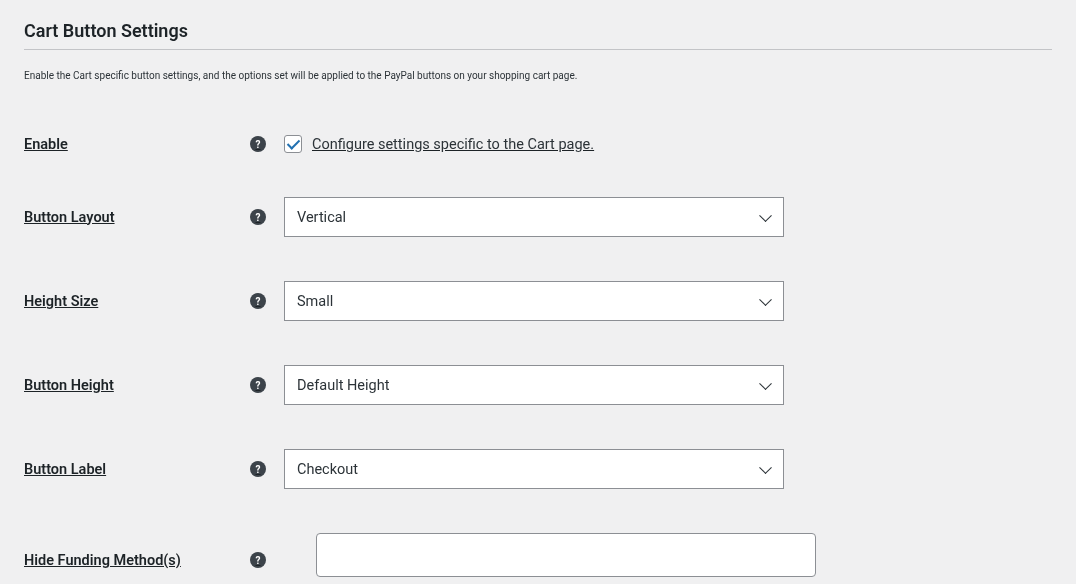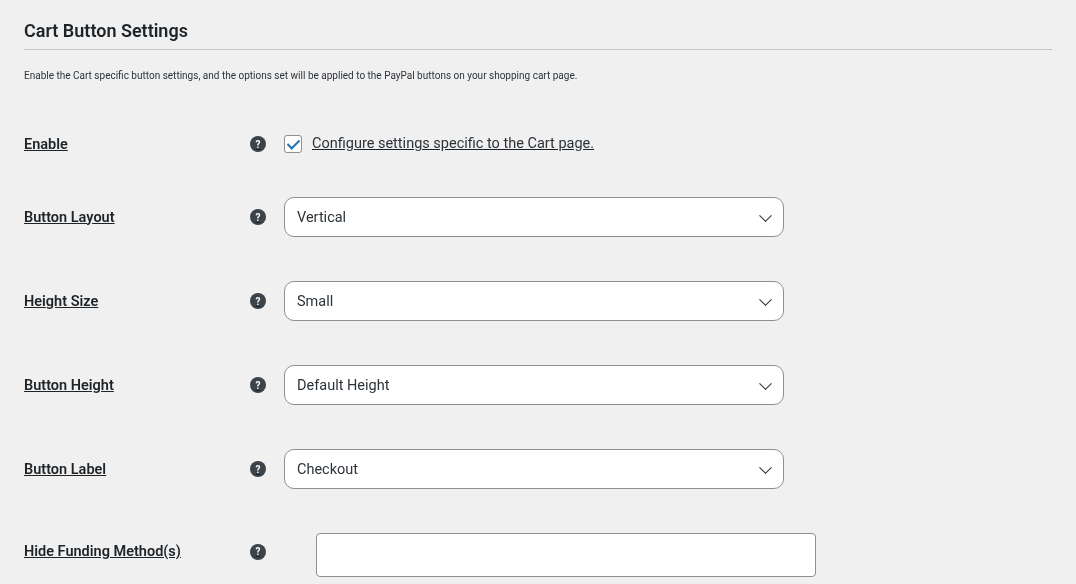--- a/index.html
+++ b/index.html
@@ -31,21 +31,21 @@
       margin-bottom: 52px;
       line-height: 1.5;
     }
     .form-row {
       display: flex;
       align-items: center;
       margin-bottom: 44px;
       text-decoration: underline;
     }
     .form-row-tall {
-      align-items: flex-start;
+      align-items: center;
       gap: 32px;
     }
     .form-label {
       width: 260px;
       flex-shrink: 0;
       font-weight: 600;
       font-size: 14.5px;
       color: #1d2327;
       display: flex;
       align-items: center;
@@ -66,21 +66,21 @@
       cursor: help;
       flex-shrink: 0;
     }
     .form-control {
       flex: 0 0 500px;
       display: flex;
       align-items: center;
     }
     .checkbox-wrap {
       display: flex;
-      align-items: flex-start;
+      align-items: center;
       gap: 10px;
     }
     .checkbox {
       width: 18px;
       height: 18px;
       border: 1px solid #8c8f94;
       border-radius: 3px;
       background: #fff;
       display: inline-flex;
       align-items: center;
@@ -99,21 +99,21 @@
       top: -1px;
     }
     .checkbox-label {
       font-size: 14.5px;
       color: #2c3338;
     }
     .select {
       width: 500px;
       height: 40px;
       border: 1px solid #8c8f94;
-      border-radius: 10px;
+      border-radius: 0;
       background: #fff;
       padding: 0 36px 0 12px;
       font-size: 14.5px;
       color: #2c3338;
       appearance: none;
       -webkit-appearance: none;
       cursor: pointer;
       font-family: inherit;
       position: relative;
     }

